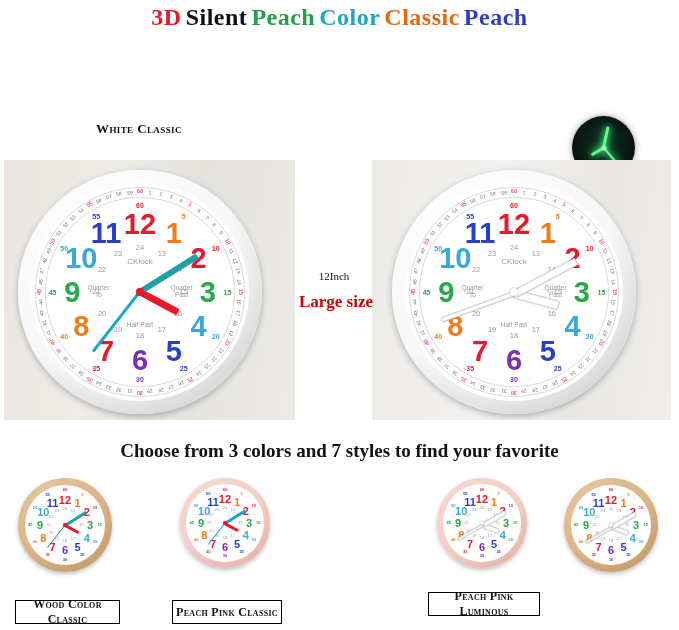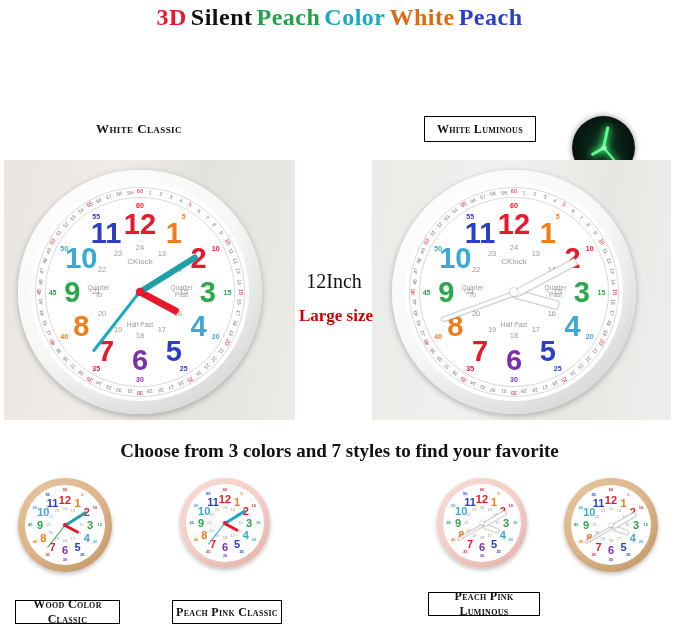--- a/index.html
+++ b/index.html
@@ -191,21 +191,21 @@
     border-radius: 50%;
     background: #9dffba;
     box-shadow: 0 0 6px #6dff95;
     transform: translate(-50%,-50%);
   }
 
   
   .size-text {
     position: absolute;
     font-family: "Liberation Serif", serif;
-    font-size: 20px;
+    font-size: 11px;
     color: #111;
     text-align: center;
   }
   .size-text-red {
     position: absolute;
     font-family: "Liberation Serif", serif;
     font-size: 17px;
     font-weight: bold;
     color: #cc0000;
     text-align: center;
@@ -222,25 +222,24 @@
     font-family: "Liberation Serif", serif;
     color: #111;
   }
 </style>
 </head>
 <body>
 
 <div class="page">
 
   <div class="title-main">
-    <span style="color:#e8192c">3D</span><span style="color:#111111">Silent</span><span style="color:#22a04a">Peach</span><span style="color:#1aa8c4">Color</span><span style="color:#e06a12">White</span><span style="color:#2b3fc4">Peach</span>
+    <span style="color:#e8192c">3D</span><span style="color:#111111">Silent</span><span style="color:#22a04a">Peach</span><span style="color:#1aa8c4">Color</span><span style="color:#e06a12">Classic</span><span style="color:#2b3fc4">Peach</span>
   </div>
 
   <div class="label-plain" style="left:96px; top:121px;">White Classic</div>
-  <div class="label-box" style="left:424px; top:116px; width:112px; height:26px;">White Luminous</div>
 
   <div class="glow-circle" style="left:572px; top:116px; width:63px; height:63px;">
     <div class="glow-hand" style="left:30px; top:10px; width:3px; height:22px; transform: rotate(12deg);"></div>
     <div class="glow-hand" style="left:30px; top:18px; width:3px; height:14px; transform: rotate(-120deg);"></div>
     <div class="glow-hand" style="left:31px; top:6px; width:2px; height:26px; transform: rotate(140deg);"></div>
     <div class="glow-hub" style="left:31.5px; top:32px;"></div>
   </div>
 
   <div class="photo photo-bg-left" style="left:4px; top:160px; width:291px; height:260px;">
     <div class="clock" id="clock-left" style="left:14px; top:10px; width:244px; height:244px;">
@@ -464,21 +463,21 @@
           <div class="quarter-text" style="left:109.312px; top:142.1056px; font-size:6.5px;">Half Past</div>
           <div class="hand" style="left:105.812px; top:65.5872px; width:7px; height:43.7248px; background:#ffffff; transform: rotate(105deg); box-shadow:0 0 1px rgba(0,0,0,0.45); border:0.5px solid #ddd;"></div>
           <div class="hand" style="left:106.562px; top:41.538560000000004px; width:5.5px; height:67.77344px; background:#ffffff; transform: rotate(62deg); box-shadow:0 0 1px rgba(0,0,0,0.45); border:0.5px solid #ddd;"></div>
           <div class="hand" style="left:108.062px; top:32.7936px; width:2.5px; height:76.5184px; background:#ffffff; transform: rotate(250deg); box-shadow:0 0 1px rgba(0,0,0,0.45); border:0.5px solid #ddd;"></div>
           <div class="hub" style="left:109.312px; top:109.312px; width:8px; height:8px; background:#ffffff; box-shadow:0 0 2px rgba(0,0,0,0.4);"></div>
         </div>
       </div>
   </div>
 
   <div class="size-text" style="left:299px; top:270px; width:70px;">12Inch</div>
-  <div class="size-text-red" style="left:288px; top:306px; width:96px;">Large size</div>
+  <div class="size-text-red" style="left:288px; top:292px; width:96px;">Large size</div>
 
   <div class="section-title" style="top:440px;">Choose from 3 colors and 7 styles to find your favorite</div>
 
   <div id="thumb0" class="clock" style="left:18px; top:478px; width:94px; height:94px;">
     <div class="bezel bezel-wood"></div>
   <div class="face" style="left:6.580000000000001px; top:6.580000000000001px; width:80.84px; height:80.84px;">
         <div class="minnum" style="left:40.42px; top:5.658799999999999px; font-size:4px; color:#e8192c; font-weight:bold;">60</div>
         <div class="minnum" style="left:57.8006px; top:10.31591773396837px; font-size:4px; color:#f07c1a; font-weight:bold;">5</div>
         <div class="minnum" style="left:70.52408226603163px; top:23.0394px; font-size:4px; color:#e8192c; font-weight:bold;">10</div>
         <div class="minnum" style="left:75.1812px; top:40.42px; font-size:4px; color:#2aa84a; font-weight:bold;">15</div>

